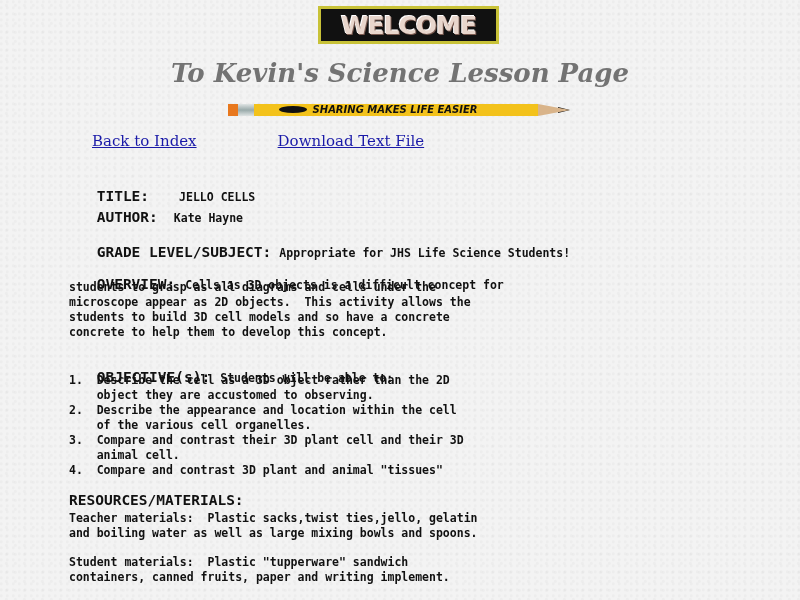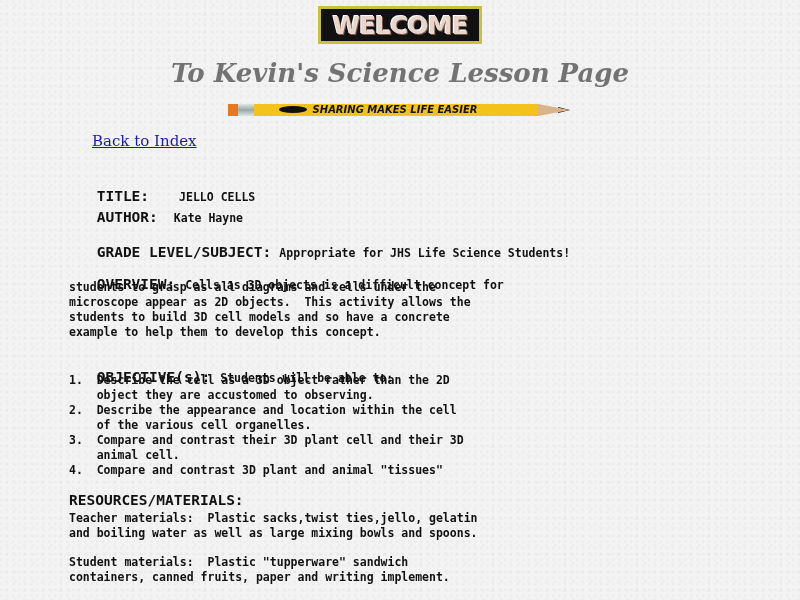--- a/index.html
+++ b/index.html
@@ -8,21 +8,21 @@
     background:#f3f3f3;
     background-image:
       radial-gradient(circle at 20% 30%, rgba(0,0,0,0.025) 1px, transparent 2px),
       radial-gradient(circle at 70% 60%, rgba(0,0,0,0.025) 1px, transparent 2px);
     background-size: 6px 6px, 9px 9px;
     position:relative;
     font-family:"DejaVu Sans Mono", monospace;
     color:#111;
   }
   .welcome {
-    position:absolute; left:318px; top:6px; width:164px; height:38px;
+    position:absolute; left:318px; top:6px; width:181px; height:38px;
     background:#c8c238; box-sizing:border-box; padding:3px;
   }
   .welcome-inner {
     width:100%; height:100%; background:#111;
     display:flex; align-items:center; justify-content:center;
     font-family:"DejaVu Sans", sans-serif; font-weight:bold; font-size:25px;
     letter-spacing:-1px;
     color:#e8d6cc;
     text-shadow: 1px 1px 0 #7a5a50, -1px -1px 0 #fff;
   }
@@ -79,40 +79,41 @@
   </div>
   <div class="tip"></div>
   <div class="lead"></div>
 </div>
 
 <div class="nav">
   <a href="#">Back to Index</a>
   <span style="width:28px;display:inline-block"></span>
   <span style="width:29px;display:inline-block"></span>
   <a href="#" style="display:inline-block;width:24px"></a>
+  <a href="#">Download Text File</a>
 </div>
 
 <div class="content">
   <div class="row" style="top:14px">
     <span class="lbl">TITLE:</span><span style="display:inline-block;width:30px"></span><span>JELLO CELLS</span>
   </div>
   <div class="row" style="top:35px">
     <span class="lbl">AUTHOR:</span><span style="display:inline-block;width:16px"></span><span>Kate Hayne</span>
   </div>
   <div class="row" style="top:70px">
     <span class="lbl">GRADE LEVEL/SUBJECT:</span><span style="display:inline-block;width:8px"></span><span>Appropriate for JHS Life Science Students!</span>
   </div>
 
   <div class="row" style="top:102px">
     <span class="lbl">OVERVIEW:</span><span style="display:inline-block;width:10px"></span><span>Cells as 3D objects is a difficult concept for</span>
   </div>
   <div class="line" style="top:120px">students to grasp as all diagrams and cells under the</div>
   <div class="line" style="top:135px">microscope appear as 2D objects.  This activity allows the</div>
   <div class="line" style="top:150px">students to build 3D cell models and so have a concrete</div>
-  <div class="line" style="top:165px">example to help them to develop this concept.</div>
+  <div class="line" style="top:165px">concrete to help them to develop this concept.</div>
 
   <div class="row" style="top:195px">
     <span class="lbl">OBJECTIVE(s):</span><span style="display:inline-block;width:10px"></span><span>Students will be able to:</span>
   </div>
   <div class="line" style="top:213px">1.  Describe the cell as a 3D object rather than the 2D</div>
   <div class="line" style="top:228px">    object they are accustomed to observing.</div>
   <div class="line" style="top:243px">2.  Describe the appearance and location within the cell</div>
   <div class="line" style="top:258px">    of the various cell organelles.</div>
   <div class="line" style="top:273px">3.  Compare and contrast their 3D plant cell and their 3D</div>
   <div class="line" style="top:288px">    animal cell.</div>

